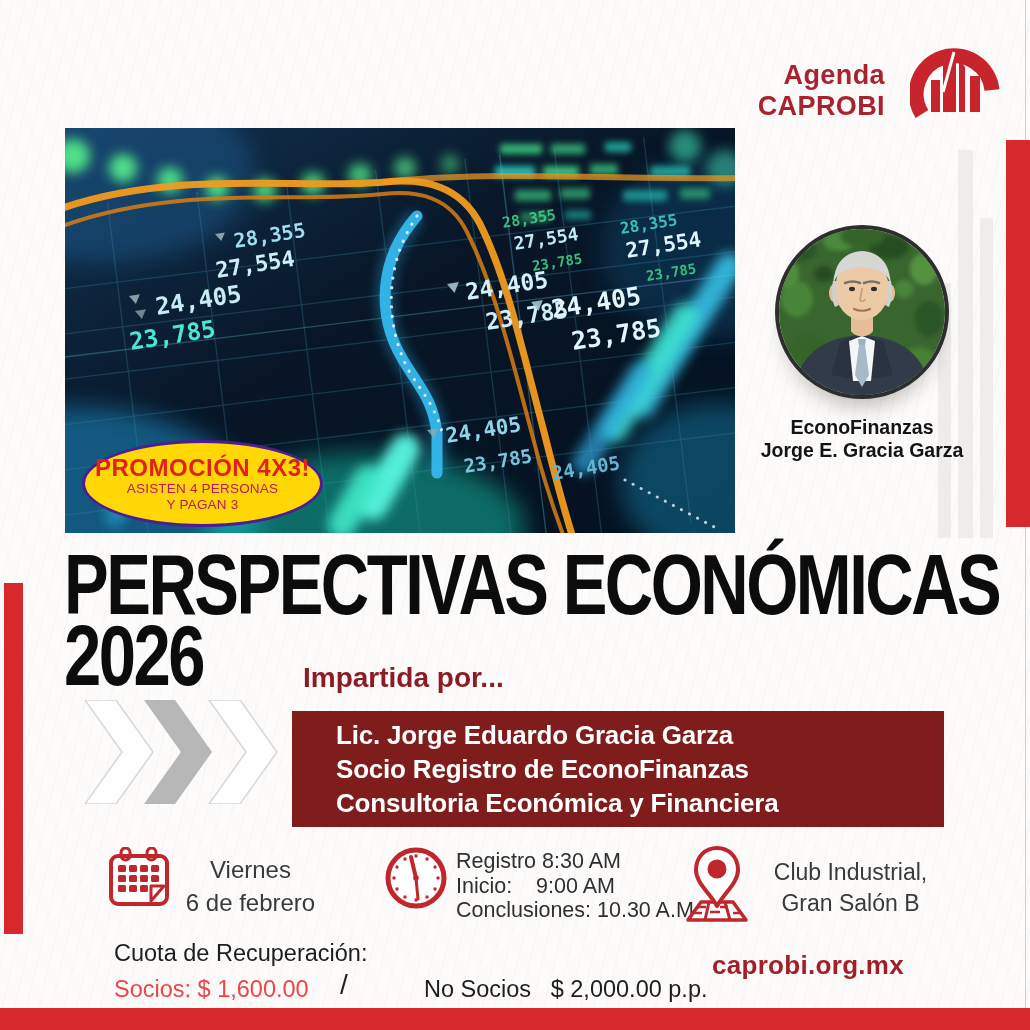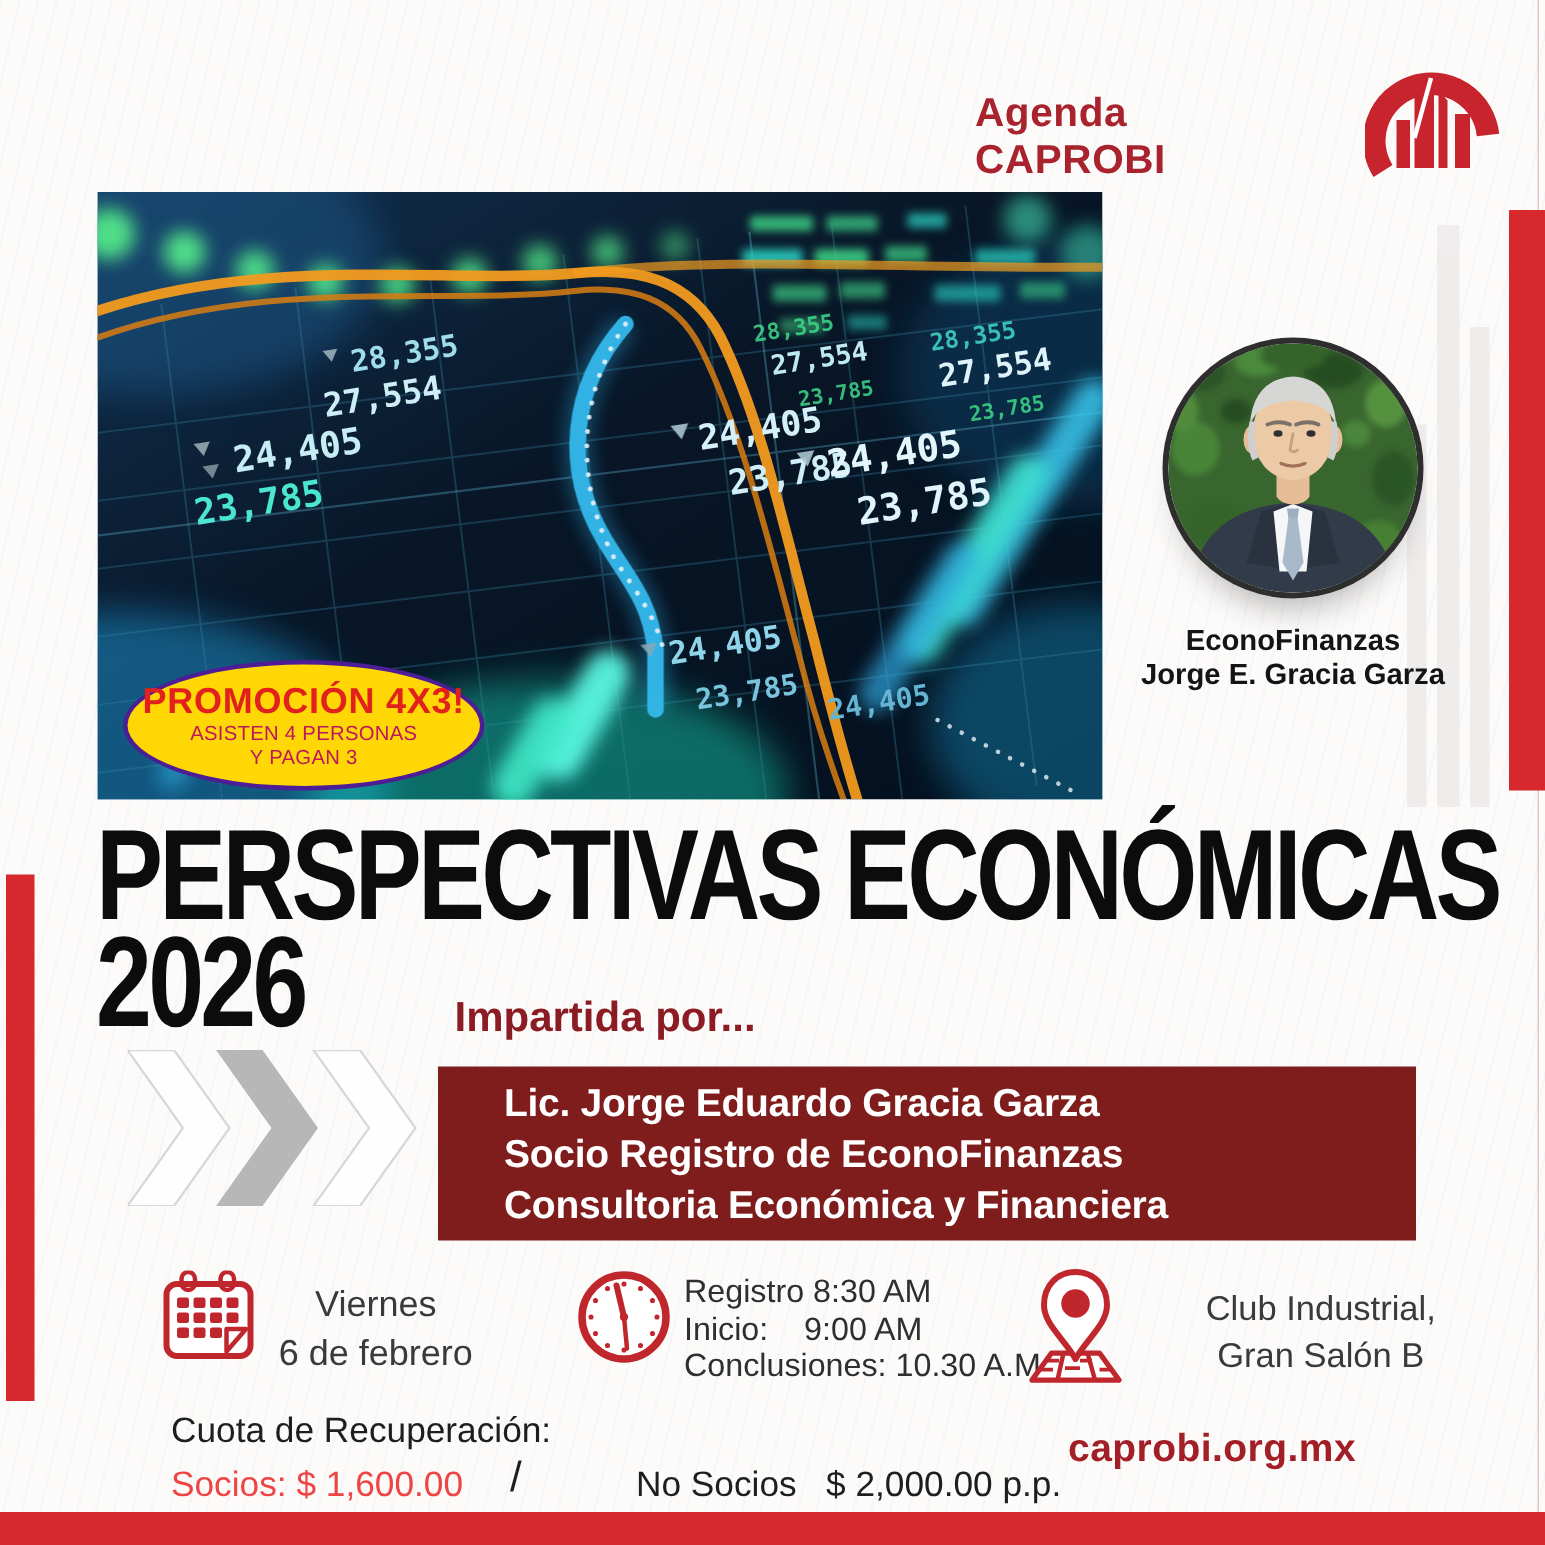--- a/index.html
+++ b/index.html
@@ -10,21 +10,21 @@
     background:repeating-linear-gradient(103deg,rgba(150,150,168,.05) 0 1.5px,rgba(255,255,255,0) 1.5px 12px);}
   .watermark{position:absolute;left:938px;top:150px;width:64px;height:388px;z-index:0;
     display:flex;align-items:flex-end;gap:7px;opacity:.75;}
   .watermark div{background:#ebe8e8;}
   .edge-line{position:absolute;left:1025px;top:0;width:1px;height:1030px;background:#c9a2a2;opacity:.55;z-index:1;}
   .bar{background:#d7282e;z-index:2;}
   .bar-right{left:1006px;top:140px;width:24px;height:387px;}
   .bar-left{left:4px;top:583px;width:19px;height:351px;}
   .bar-bottom{left:0;top:1008px;width:1030px;height:22px;}
 
-  .brand{left:650px;top:60px;width:235px;font-size:27px;font-weight:600;
+  .brand{left:650px;top:60px;width:235px;text-align:right;font-size:27px;font-weight:600;
          color:#a8232e;letter-spacing:.4px;z-index:3;}
   .logo{left:910px;top:30px;z-index:3;}
 
   .market{left:65px;top:128px;width:670px;height:405px;z-index:3;}
   .market svg{display:block;}
 
   .badge{left:82px;top:440px;width:241px;height:87px;border-radius:50%;background:#ffd705;
          border:3px solid #4c1d95;z-index:4;display:flex;flex-direction:column;align-items:center;
          justify-content:center;text-align:center;box-sizing:border-box;}
   .badge .b1{font-size:24px;font-weight:900;color:#e2211c;letter-spacing:.5px;line-height:26px;}
@@ -46,21 +46,21 @@
   .banner{left:292px;top:711px;width:652px;height:116px;background:#7f1d1d;z-index:3;
           display:flex;flex-direction:column;justify-content:center;box-sizing:border-box;
           padding-left:44px;}
   .banner div{color:#fff;font-size:26px;font-weight:700;line-height:34px;letter-spacing:-.2px;}
 
   .icon{z-index:3;}
   .date-block{left:168px;top:853px;width:165px;text-align:center;font-size:24px;font-weight:500;
               color:#3a3a3a;line-height:33px;z-index:3;}
   .sched-block{left:456px;top:849px;font-size:21.5px;font-weight:500;color:#2f2f2f;line-height:24.5px;z-index:3;}
   .pre{white-space:pre;}
-  .venue-block{left:778px;top:857px;width:205px;text-align:center;font-size:23px;font-weight:500;
+  .venue-block{left:748px;top:857px;width:205px;text-align:center;font-size:23px;font-weight:500;
                color:#3a3a3a;line-height:31px;z-index:3;}
 
   .price-head{left:114px;top:940px;font-size:23.5px;font-weight:500;color:#1e1e1e;z-index:3;}
   .price-soc{left:114px;top:976px;font-size:23.5px;font-weight:500;color:#ef4444;z-index:3;}
   .price-div{left:340px;top:969px;font-size:28px;font-weight:400;color:#1e1e1e;z-index:3;}
   .price-nosoc{left:424px;top:976px;font-size:23.5px;font-weight:500;color:#1e1e1e;z-index:3;}
   .website{left:712px;top:950px;font-size:26px;font-weight:700;color:#a21f27;z-index:3;letter-spacing:.3px;}
 </style>
 </head>
 <body>

